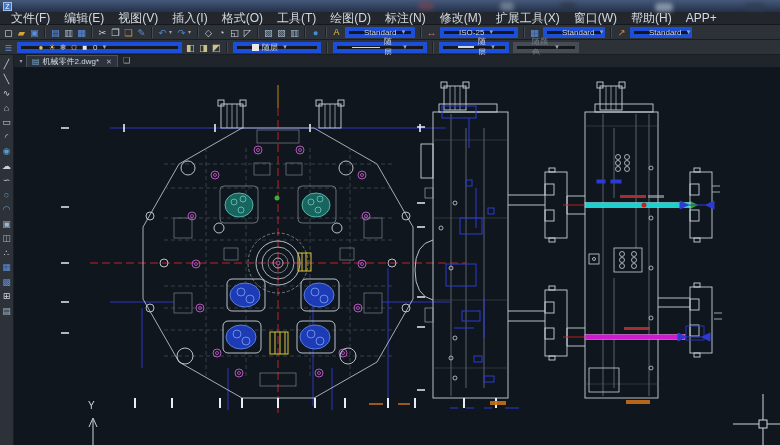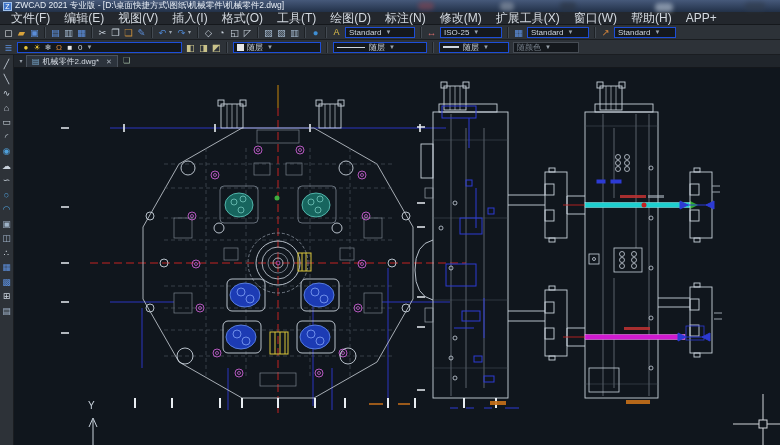--- a/index.html
+++ b/index.html
@@ -13,22 +13,22 @@
   .blob{position:absolute;border-radius:4px;filter:blur(2px);opacity:.55;}
   
   .menubar{height:13px;background:#23272d;border-bottom:1px solid #15181c;display:flex;align-items:center;
     padding:0 4px;color:#d3d9e0;font-size:12px;}
   .menubar .mitem{padding:0 7px;line-height:13px;}
   
   .toolbar{height:15px;background:#2d3238;border-bottom:1px solid #1a1d21;display:flex;align-items:center;padding:0 2px;}
   .tbicon{width:13px;height:13px;font-size:9.5px;line-height:13px;text-align:center;color:#c9d2dc;flex:0 0 auto;}
   .dd{width:6px;font-size:6px;color:#9aa3ad;line-height:13px;}
   .tsep{width:0;height:11px;border-left:1px solid #1d2125;border-right:1px solid #434a52;margin:0 3px;flex:0 0 auto;}
-  .combo{display:flex;align-items:center;height:11px;background:#14181d;border:1px solid #1d4ed8;
-    padding:0 3px;font-size:8px;color:#cfd6de;margin:0 2px;flex:0 0 auto;}
+  .combo{display:flex;align-items:center;height:11px;background:#14181d;border:4px solid #1d4ed8;
+    padding:0 15px;font-size:8px;color:#cfd6de;margin:0 2px;flex:0 0 auto;}
   .combo .arr{margin-left:4px;color:#9aa3ad;font-size:6px;}
   .combo .swatch{width:7px;height:7px;background:#e8e8e8;margin-right:3px;flex:0 0 auto;}
   .combo .lt-line{width:28px;border-top:1px solid #cfd6de;margin-right:4px;flex:0 0 auto;}
   .combo .lw-line{width:16px;border-top:2px solid #cfd6de;margin-right:4px;flex:0 0 auto;}
   .combo.disabled{color:#79828c;border-color:#464c54;}
   .layericons{display:flex;align-items:center;gap:1px;}
   .layericons .tbicon{width:10px;font-size:8px;}
   
   .main{display:flex;height:390px;}
   .vtb{width:14px;background:#2d3238;border-right:1px solid #1a1d21;display:flex;flex-direction:column;
@@ -46,21 +46,20 @@
   .canvas{position:relative;flex:1;background:#10161d;}
   svg{display:block;}
 </style>
 </head>
 <body>
 
 <div class="app">
 
   <div class="titlebar">
     <span class="appicon">Z</span>
-    <span>ZWCAD 2021 专业版 - [D:\桌面快捷方式\图纸\机械零件\机械零件2.dwg]</span>
     <div class="blob" style="left:418px;top:2px;width:16px;height:8px;background:#8a4450;"></div>
     <div class="blob" style="left:500px;top:2px;width:14px;height:9px;background:#9aa4b2;"></div>
     <div class="blob" style="left:560px;top:2px;width:16px;height:9px;background:#2a3340;"></div>
     <div class="blob" style="left:655px;top:3px;width:18px;height:9px;background:#c8d4e2;"></div>
     <div class="blob" style="left:745px;top:2px;width:20px;height:9px;background:#313c4c;"></div>
   </div>
 
   <div class="menubar">
       <span class="mitem">文件(F)</span>
       <span class="mitem">编辑(E)</span>
@@ -109,21 +108,21 @@
         <span class="tbicon" style="color: rgb(63, 143, 212);">●</span>
         <span class="tsep"></span>
       </span>
     <span class="tbicon" style="color:#e0c04a;font-size:9px;">A</span>
     <span class="combo" style="width:70px;">
       <span>Standard</span>
       <span class="arr">▼</span>
     </span>
     <span class="tsep"></span>
     <span class="tbicon" style="color:#d06a6a;">↔</span>
-    <span class="combo" style="width:62px;align-items:center;">
+    <span class="combo" style="width:78px;align-items:center;">
       <span>ISO-25</span>
       <span class="arr">▼</span>
     </span>
     <span class="tsep"></span>
     <span class="tbicon" style="color:#5b8dd9;">▦</span>
     <span class="combo" style="width:62px;">
       <span>Standard</span>
       <span class="arr">▼</span>
     </span>
     <span class="tsep"></span>

